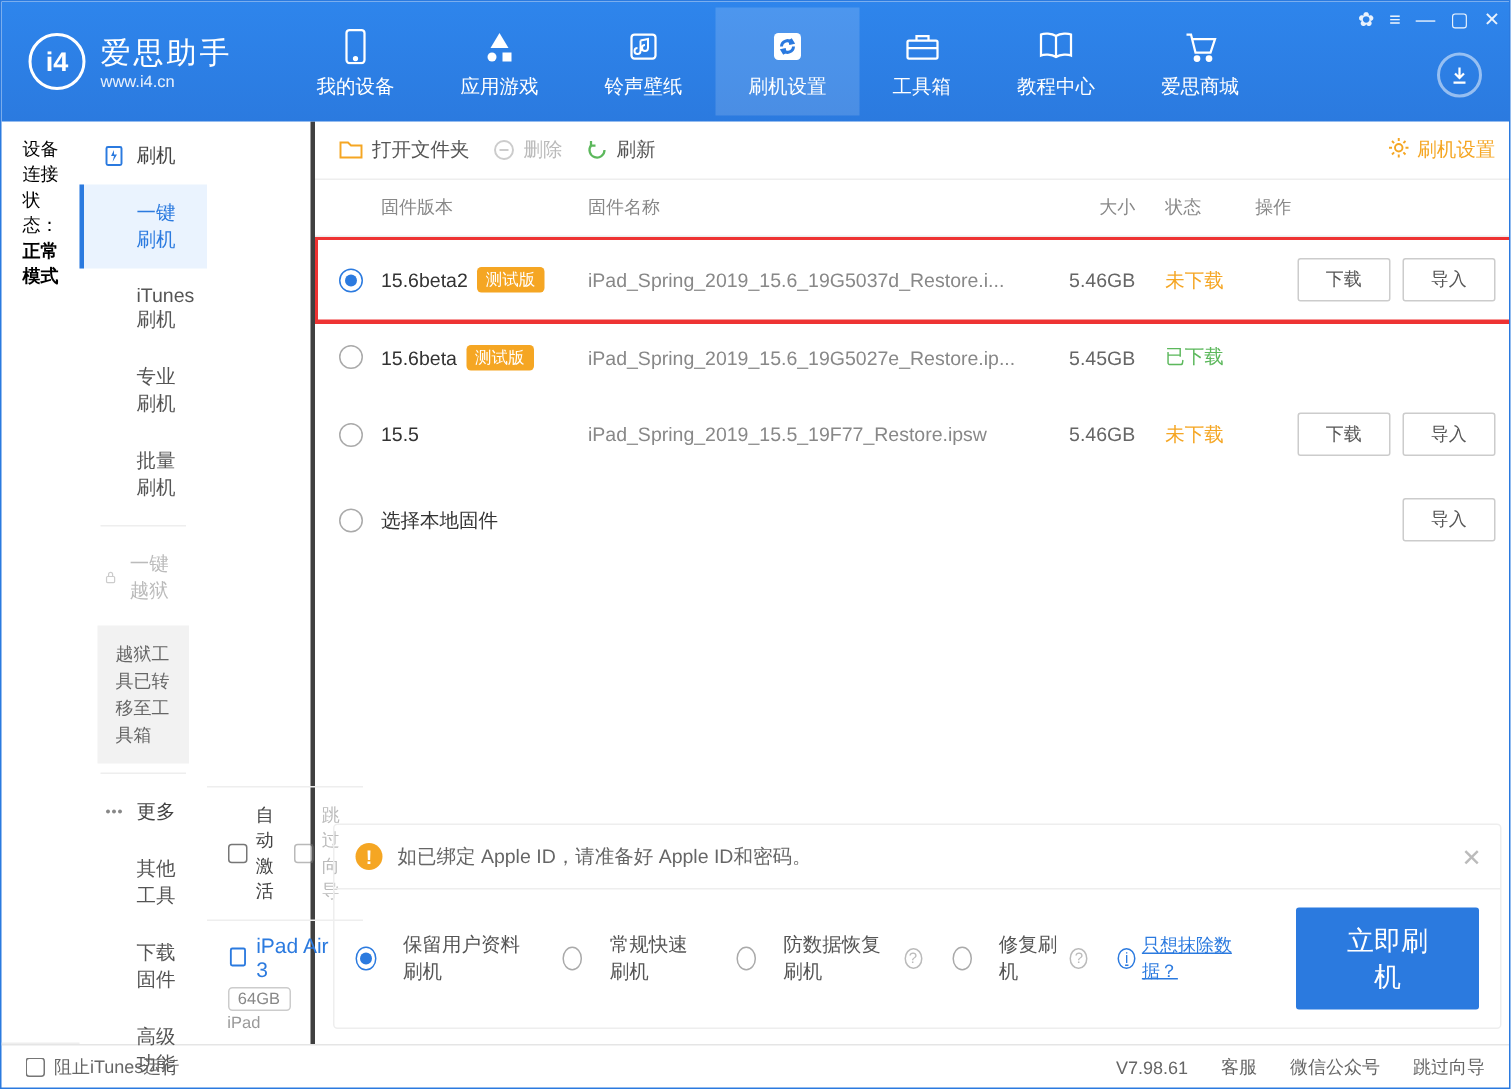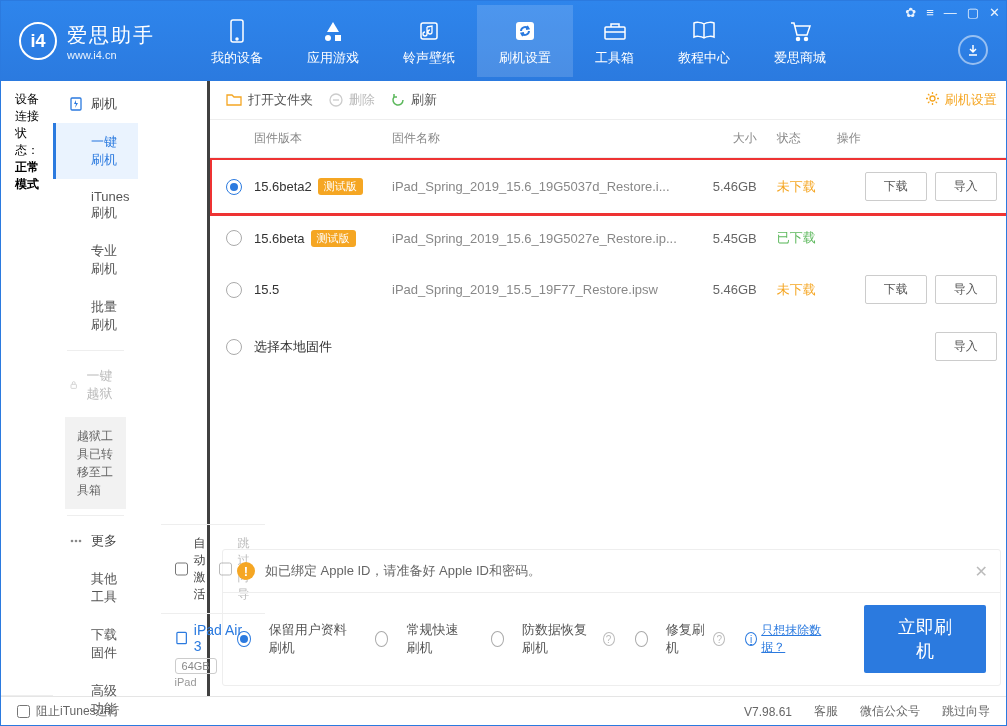--- a/index.html
+++ b/index.html
@@ -23,21 +23,21 @@
 .sidebar { width: 209px; border-right: 3px solid #404040; display: flex; }
 .device-status { padding: 10px 14px; font-size: 12px; border-bottom: 1px solid #eee; }
 .device-status b { font-weight: bold; }
 .side-group { padding: 4px 0 0 0; }
 .side-parent { padding: 10px 16px; font-size: 13px; display: flex; align-items: center; gap: 8px; color: #444; cursor: pointer; }
 .side-parent.dim { color: #bbb; }
 .side-item { padding: 10px 8px 10px 38px; font-size: 13px; color: #555; cursor: pointer; }
 .side-item.active { background: #eaf3fe; color: #2b7adf; border-left: 3px solid #2b7adf; padding-left: 35px; }
 .side-note { margin: 4px 12px; padding: 10px 12px; background: #f2f2f2; font-size: 12px; color: #666; line-height: 1.5; }
 .side-divider { height: 1px; background: #eee; margin: 6px 14px; }
-.sidebar-bottom { margin-top: auto; border-top: 1px solid #eee; margin-left: 23px; }
+.sidebar-bottom { margin-top: auto; border-top: 1px solid #eee; }
 .checkbox-row { padding: 10px 14px; font-size: 12px; display: flex; align-items: center; gap: 6px; color: #444; }
 .checkbox-row input { width: 14px; height: 14px; }
 .checkbox-row .sep { flex: 1; }
 .device-info { border-top: 1px solid #eee; padding: 8px 14px; }
 .device-name { color: #2b7adf; font-size: 14px; font-weight: 500; display: flex; align-items: center; gap: 6px; }
 .device-cap { display: inline-block; border: 1px solid #ccc; border-radius: 3px; padding: 1px 6px; font-size: 11px; color: #888; margin-top: 4px; }
 .device-type { font-size: 11px; color: #999; margin-top: 2px; }
 
 .main { flex: 1; display: flex; flex-direction: column; }
 .toolbar { display: flex; align-items: center; padding: 10px 16px; border-bottom: 1px solid #eee; font-size: 13px; gap: 16px; }

